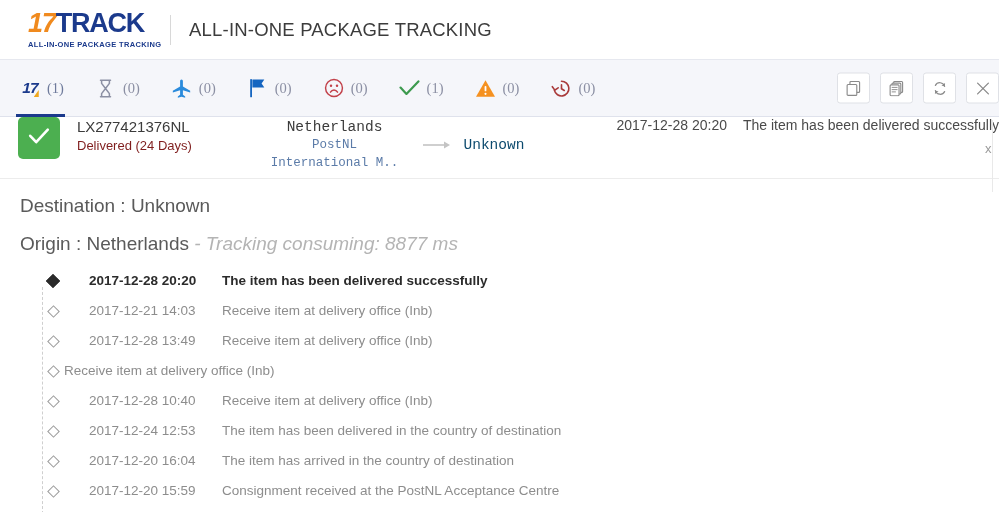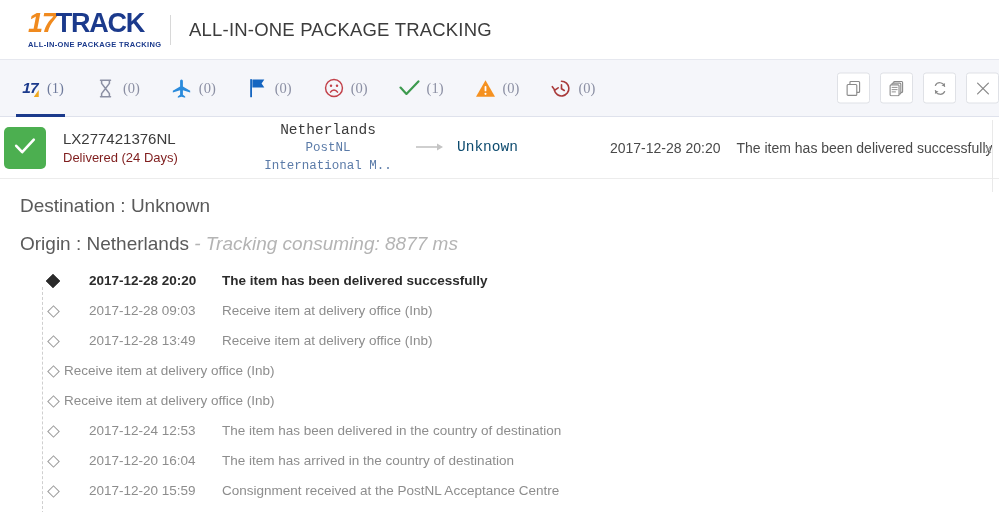--- a/index.html
+++ b/index.html
@@ -140,22 +140,22 @@
     justify-content: center;
     cursor: pointer;
   }
   .tool-btn svg { display: block; }
 
   
   .result-row {
     height: 62px;
     background: #ffffff;
     display: flex;
-    align-items: center;
-    padding-left: 4px;
+    align-items: flex-start;
+    padding-left: 18px;
     border-bottom: 1px solid #ececec;
     position: relative;
   }
   .status-box {
     width: 42px; height: 42px;
     background: #4caf50;
     border-radius: 5px;
     display: flex;
     align-items: center;
     justify-content: center;
@@ -502,21 +502,21 @@
           <span class="dia"></span>
         </span>
       <span class="tl-date">2017-12-28 20:20</span>
       <span class="tl-desc">The item has been delivered successfully</span>
     </div>
 
     <div class="tl-item">
       <span class="tl-marker">
           <span class="dia"></span>
         </span>
-      <span class="tl-date">2017-12-28 09:03</span>
+      <span class="tl-date">2017-12-21 14:03</span>
       <span class="tl-desc">Receive item at delivery office (Inb)</span>
     </div>
 
     <div class="tl-item">
       <span class="tl-marker">
           <span class="dia"></span>
         </span>
       <span class="tl-date">2017-12-28 13:49</span>
       <span class="tl-desc">Receive item at delivery office (Inb)</span>
     </div>
@@ -525,20 +525,21 @@
       <span class="tl-marker">
           <span class="dia"></span>
         </span>
       <span class="tl-desc">Receive item at delivery office (Inb)</span>
     </div>
 
     <div class="tl-item">
       <span class="tl-marker">
           <span class="dia"></span>
         </span>
+      <span class="tl-date">2017-12-28 10:40</span>
       <span class="tl-desc">Receive item at delivery office (Inb)</span>
     </div>
 
     <div class="tl-item">
       <span class="tl-marker">
           <span class="dia"></span>
         </span>
       <span class="tl-date">2017-12-24 12:53</span>
       <span class="tl-desc">The item has been delivered in the country of destination</span>
     </div>

